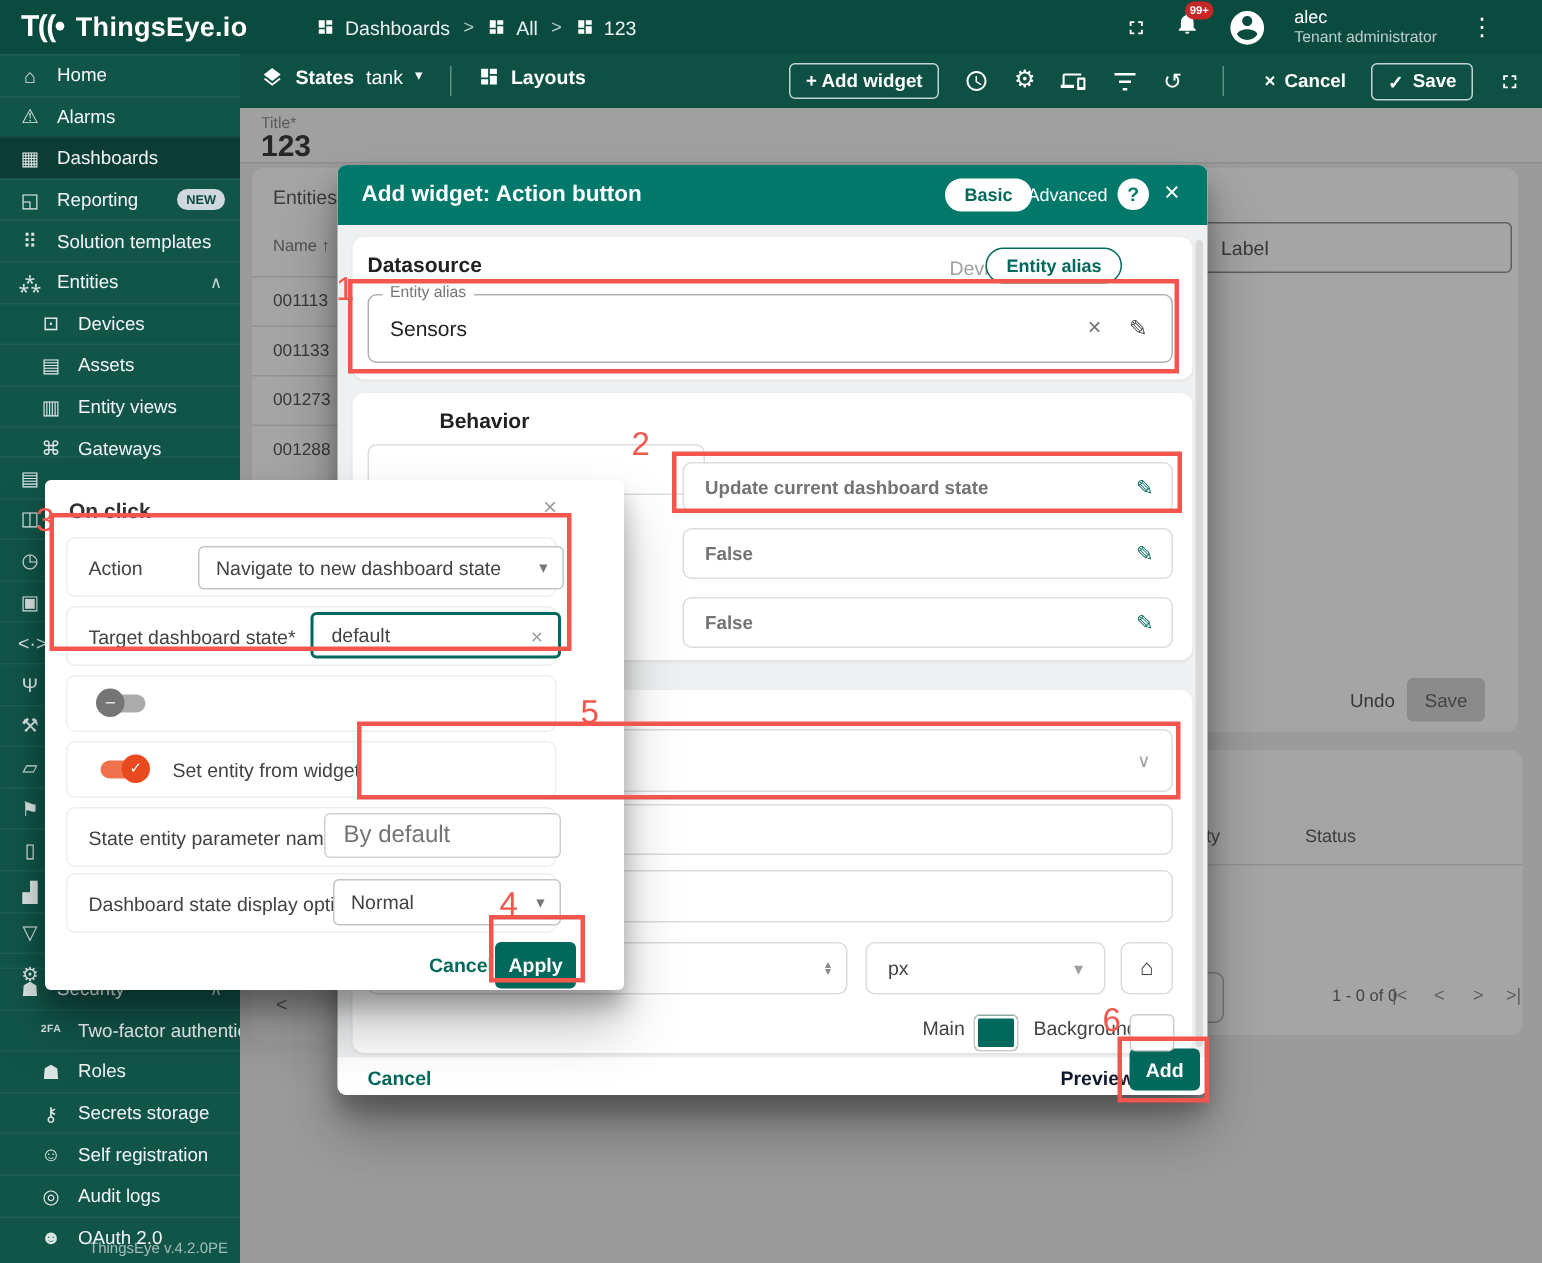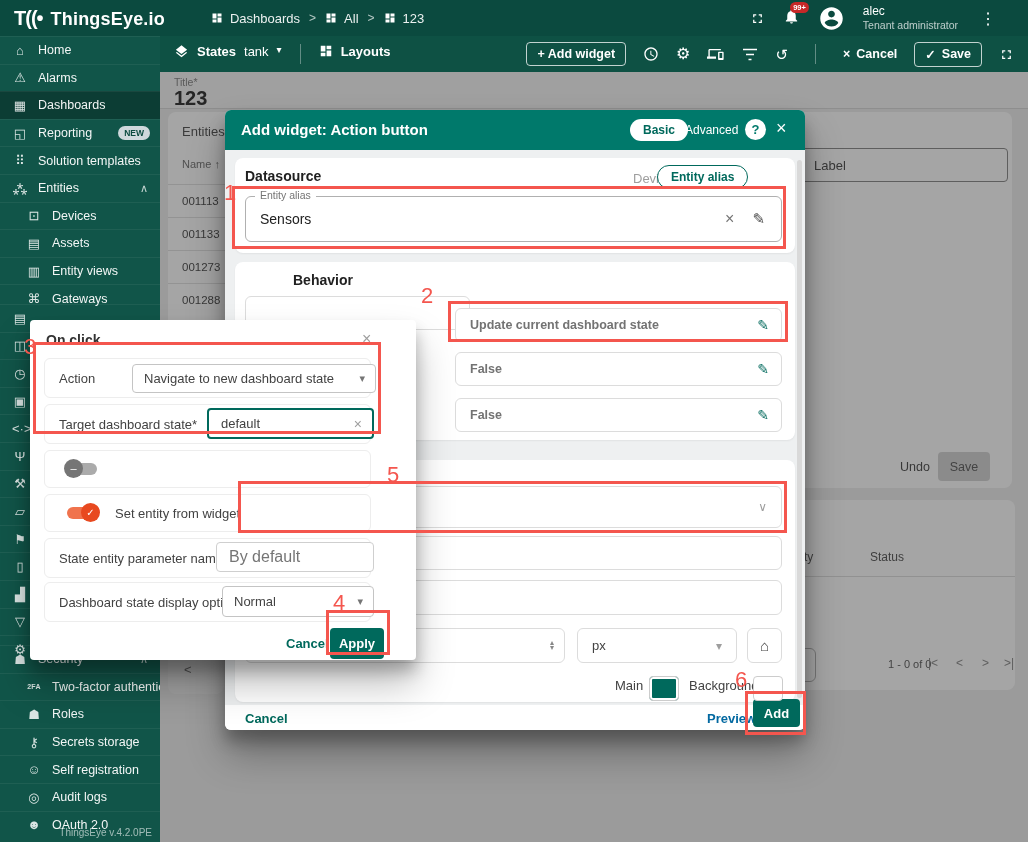--- a/index.html
+++ b/index.html
@@ -99,21 +99,21 @@
   .ds-alias-pill{position:absolute;left:432px;top:55px;border:1.5px solid #00695c;border-radius:14px;color:#00695c;
                  font-size:12px;font-weight:700;padding:4px 13px;cursor:pointer;background:#fff;}
   .spinner{margin-left:auto;margin-right:10px;display:flex;flex-direction:column;line-height:.6;color:#888;font-size:8px;}
   .home-btn{position:absolute;left:522px;top:518px;width:35px;height:35px;border:1px solid #dcdcdc;border-radius:6px;
             box-sizing:border-box;display:flex;align-items:center;justify-content:center;font-size:15px;color:#424242;
             background:#fff;cursor:pointer;}
   .swatch{position:absolute;width:30px;height:25px;border:1px solid #ccc;border-radius:4px;box-sizing:border-box;cursor:pointer;}
   .m-scroll{position:absolute;left:572px;top:50px;width:5px;height:538px;background:#d9d9d9;border-radius:3px;}
   .m-foot{position:absolute;left:0;top:595px;width:100%;height:25px;background:#fff;}
   .foot-cancel{position:absolute;left:20px;top:601px;font-size:13px;font-weight:700;color:#00695c;cursor:pointer;}
-  .foot-preview{position:absolute;left:482px;top:601px;font-size:13px;font-weight:700;color:#0369a1;cursor:pointer;}
+  .foot-preview{position:absolute;left:482px;top:601px;font-size:13px;font-weight:700;color:#0f172a;cursor:pointer;}
   .foot-add{position:absolute;left:528px;top:589px;width:47px;height:28px;background:#00695c;color:#fff;border-radius:4px;
             font-size:13px;font-weight:700;display:flex;align-items:center;justify-content:center;cursor:pointer;}
   
   .dialog{position:absolute;left:30px;top:320px;width:355px;height:340px;background:#fff;border-radius:4px;
           box-shadow:0 11px 15px rgba(0,0,0,.24),0 24px 38px rgba(0,0,0,.26);z-index:20;padding-left:31px;}
   .d-title{position:absolute;left:16px;top:12px;font-size:14px;font-weight:700;color:#333;}
   .d-close{position:absolute;left:332px;top:10px;font-size:16px;color:#9e9e9e;cursor:pointer;}
   .drow{position:absolute;left:14px;width:327px;border:1px solid #ededed;border-radius:6px;box-sizing:border-box;
         display:flex;align-items:center;background:#fff;}
   .d-label{margin-left:14px;font-size:13px;color:#424242;white-space:nowrap;}

